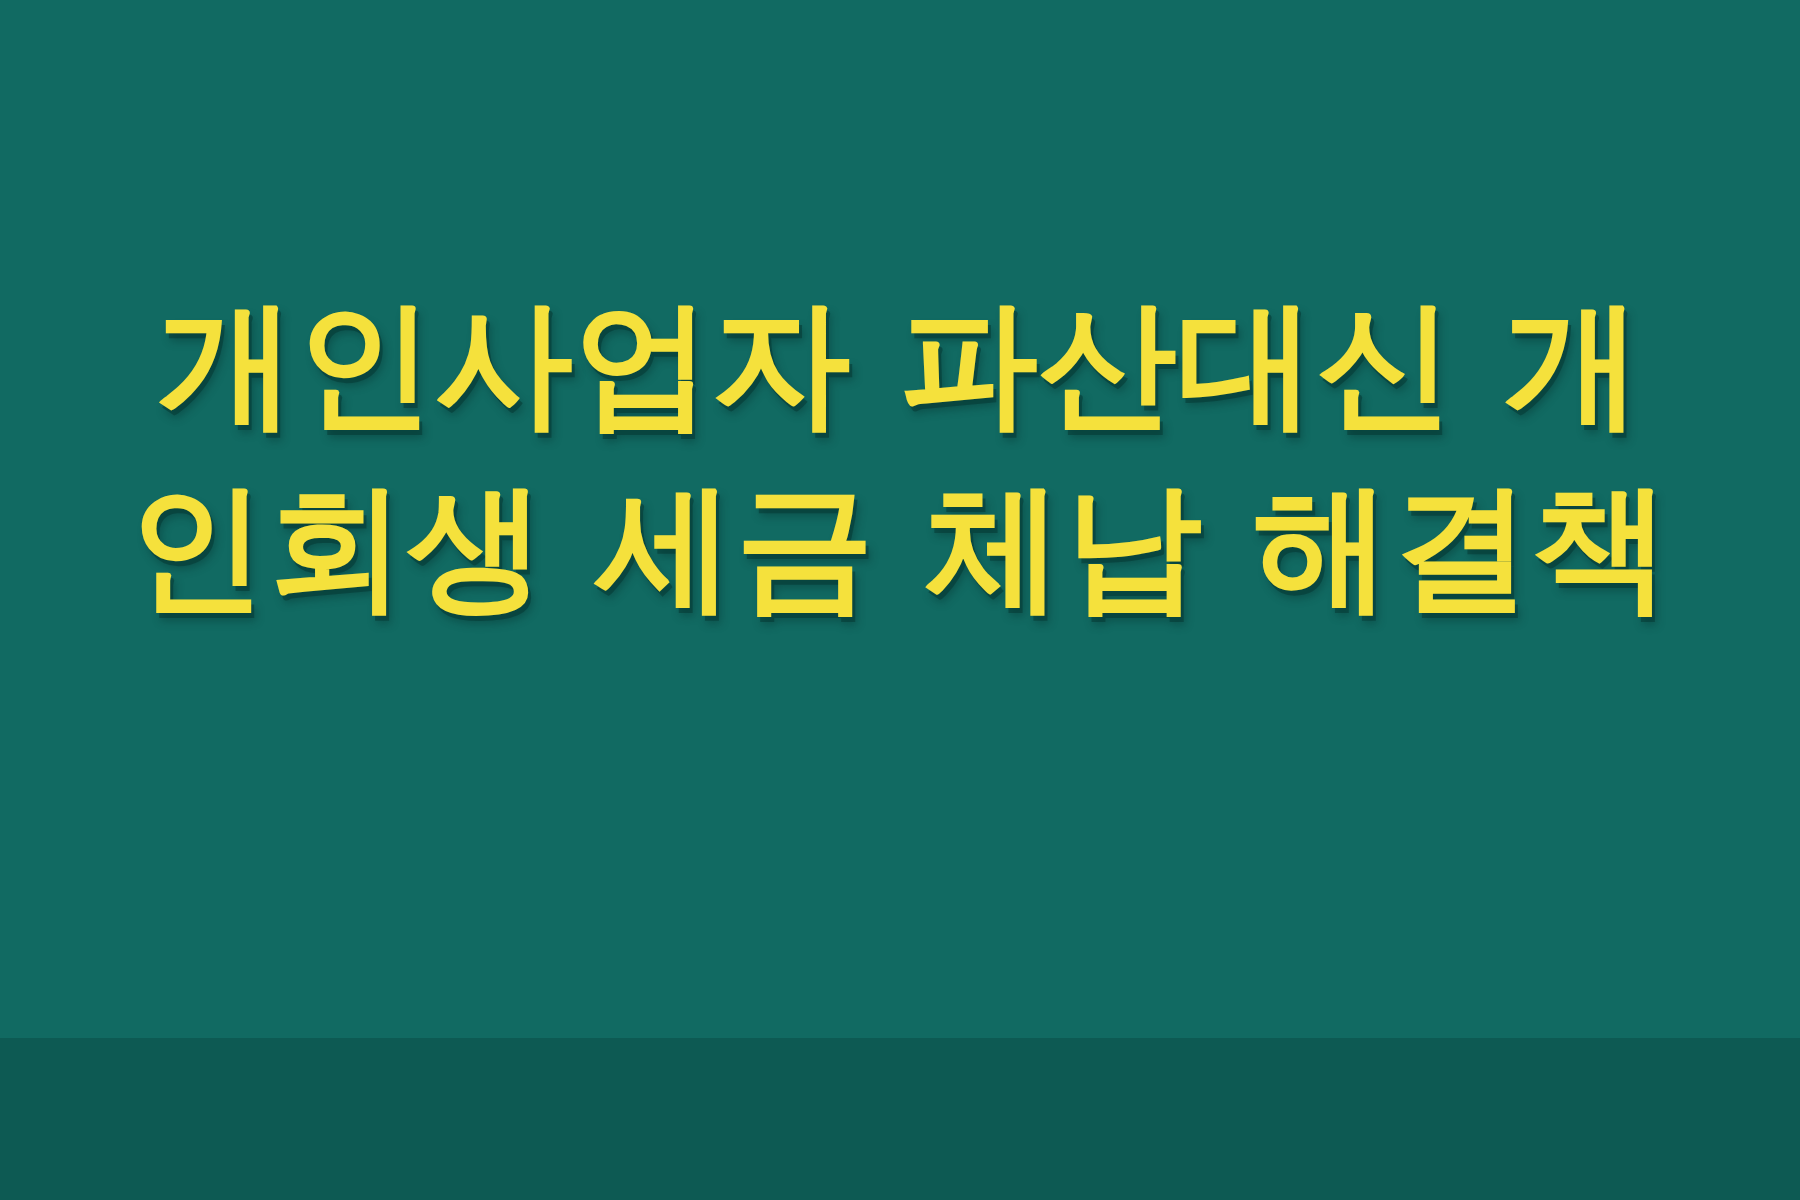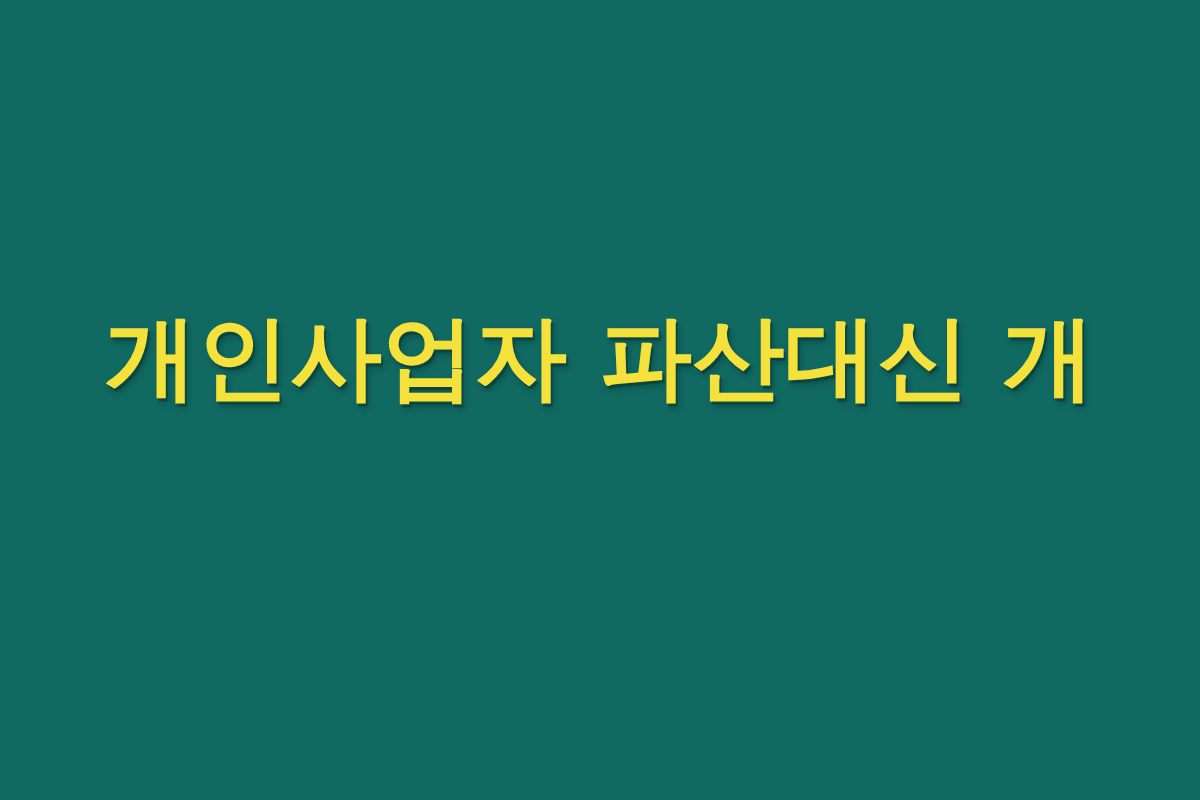--- a/index.html
+++ b/index.html
@@ -10,21 +10,21 @@
 
   body {
     font-family: "Liberation Sans", "DejaVu Sans", sans-serif;
     background: #0d5a53;
   }
 
   
   .banner {
     position: relative;
     width: 1200px;
-    height: 800px;
+    height: 692px;
     overflow: hidden;
     display: flex;
     align-items: center;
     justify-content: center;
     box-sizing: border-box;
   }
 
   
   .banner-background {
     position: absolute;
@@ -73,16 +73,17 @@
 <body>
 
 <div class="banner">
 
   <div class="banner-background"></div>
 
   <div class="headline-block">
 
     <span class="headline-line headline-line-1">개인사업자 파산대신 개</span>
 
+    <span class="headline-line headline-line-2">인회생 세금 체납 해결책</span>
 
   </div>
 
 </div>
 
 </body></html>

